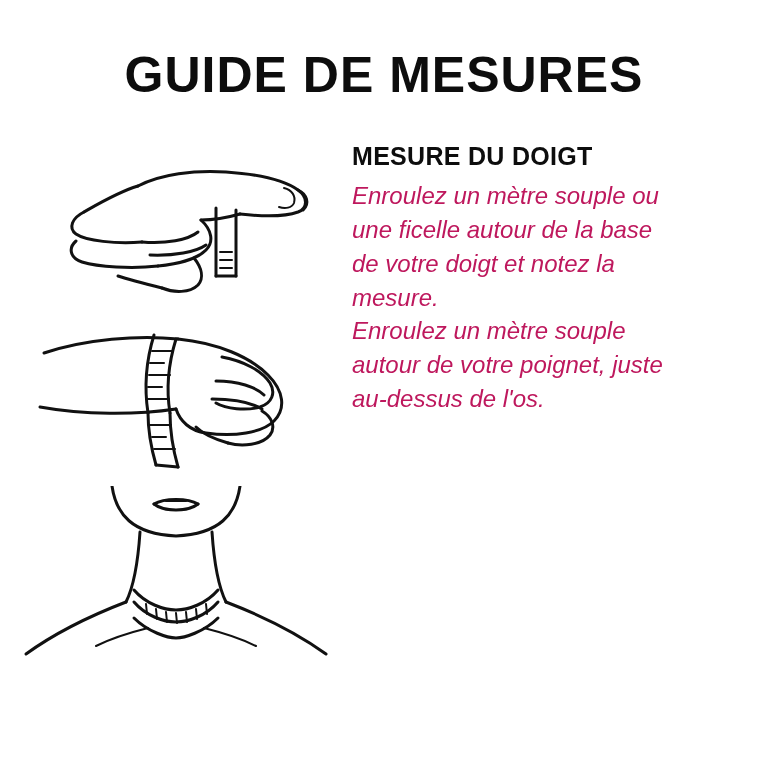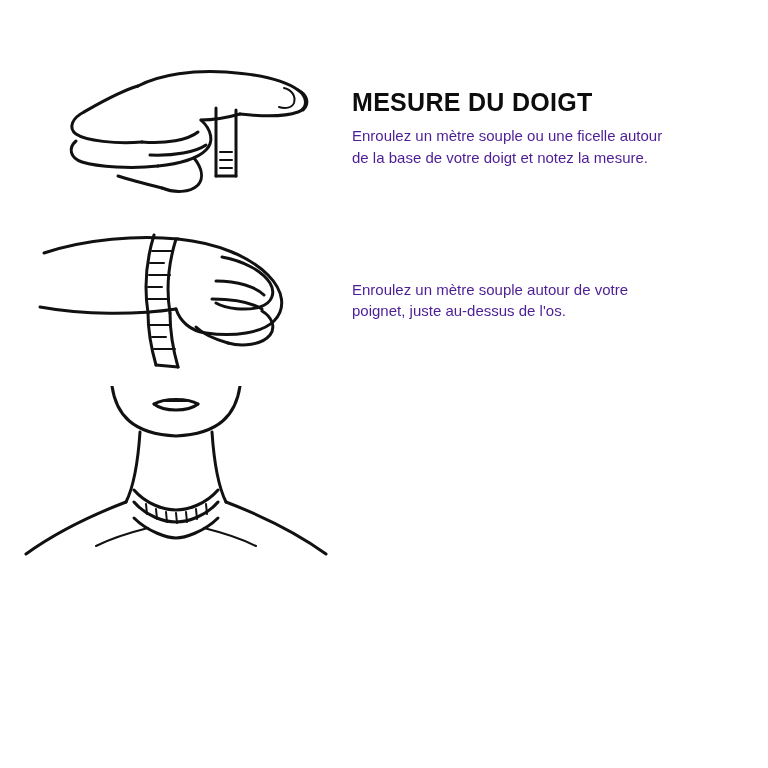--- a/index.html
+++ b/index.html
@@ -27,21 +27,20 @@
     letter-spacing: 1px;
     line-height: 1;
     padding-top: 50px;
     color: #0d0d0d;
   }
   .rows {
     margin-top: 42px;
   }
   .row {
     display: flex;
-    align-items: center;
     height: 172px;
   }
   .row .art {
     width: 352px;
     display: flex;
     align-items: center;
     justify-content: center;
     flex: 0 0 352px;
   }
   .row .text {
@@ -49,25 +48,26 @@
     padding-right: 30px;
   }
   .step-title {
     font-size: 25px;
     font-weight: 700;
     letter-spacing: 0.3px;
     margin: 0 0 8px 0;
     color: #0d0d0d;
   }
   .step-body {
-    font-size: 15px;
+    font-size: 24px;
     line-height: 1.42;
     margin: 0;
-    color: #4c1d95;
+    color: #be185d;
     max-width: 330px;
+    font-style: italic;
   }
   svg { display: block; }
   .ln {
     fill: none;
     stroke: #111111;
     stroke-width: 3;
     stroke-linecap: round;
     stroke-linejoin: round;
   }
   .ln-thin {
@@ -77,20 +77,21 @@
     stroke-linecap: round;
     stroke-linejoin: round;
   }
   .row-neck { height: 200px; }
 </style>
 </head>
 <body>
 
 <div class="page">
 
+  <div class="title">GUIDE DE MESURES</div>
 
   <div class="rows">
 
     <div class="row">
       <div class="art">
         <span>
           <svg width="300" height="165" viewBox="0 0 300 165">
 
             <path class="ln" d="M112 40 C135 28 168 24 200 26 C230 28 258 34 272 44 C282 51 282 62 272 66 C258 71 232 70 214 68"></path>
             <path class="ln" d="M272 44 C281 48 284 58 277 64"></path>

